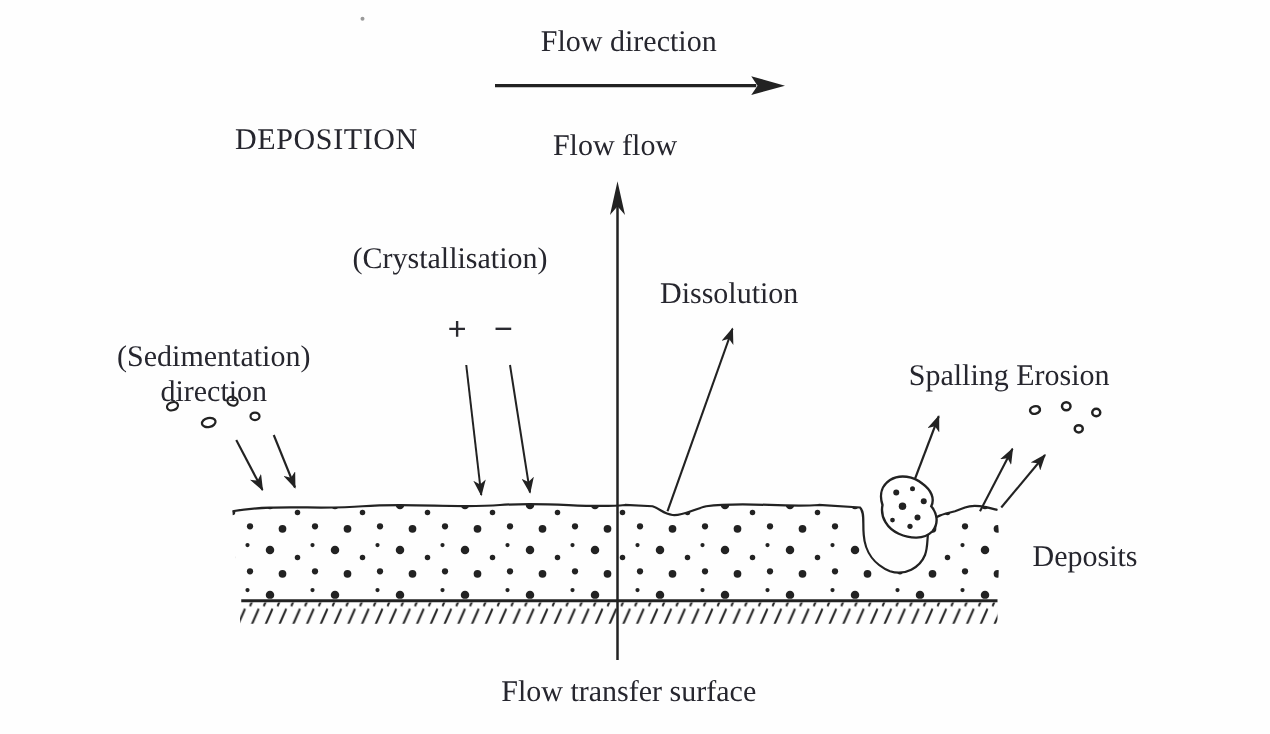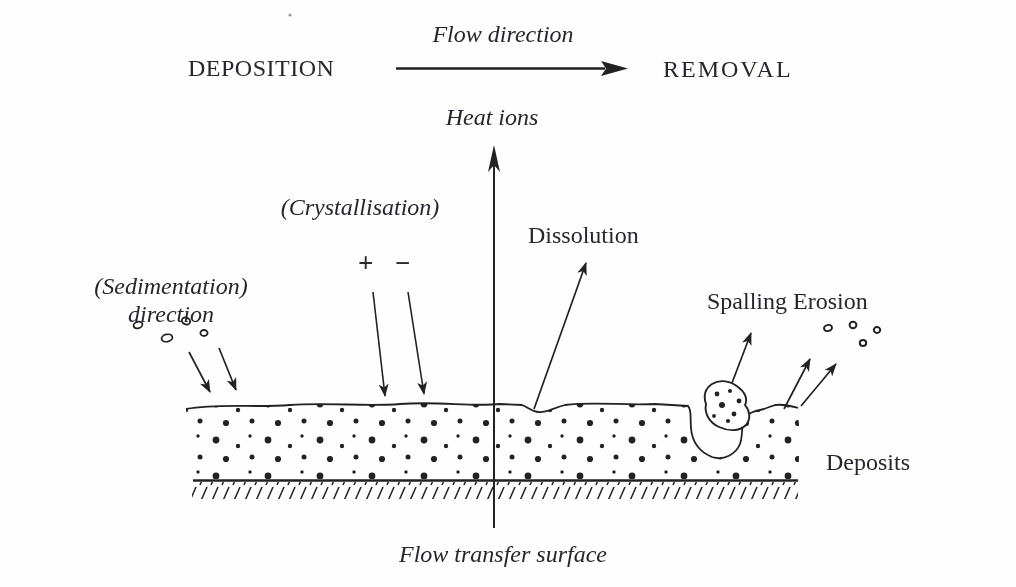--- a/index.html
+++ b/index.html
@@ -23,25 +23,25 @@
   }
   .lbl {
     position: absolute;
     white-space: nowrap;
     font-size: 24px;
     line-height: 28px;
     color: #26262e;
   }
   .lbl.caps {
     letter-spacing: 0.5px;
+    margin-top: 44px;
   }
   .lbl.centered {
     transform: translateX(-50%);
     text-align: center;
-    font-style: italic;
   }
   .sign {
     position: absolute;
     font-size: 27px;
     font-weight: bold;
     color: #2a2a30;
   }
 </style>
 </head>
 <body>
@@ -168,37 +168,36 @@
       <ellipse cx="853" cy="325" rx="3.4" ry="3.2"></ellipse>
       <ellipse cx="877" cy="330" rx="3.2" ry="3.0"></ellipse>
       <ellipse cx="863" cy="343" rx="3.2" ry="2.9"></ellipse>
     </g>
   </svg>
 
   <div class="lbl caps" style="left:188px; top:54px;">DEPOSITION</div>
 
   <div class="lbl centered" style="left:503px; top:20px;">Flow direction</div>
 
-  <div class="lbl caps" style="left:663px; top:55px; letter-spacing:2px;">REMOVAL</div>
-
-  <div class="lbl centered" style="left:492px; top:103px;">Heat ions</div>
+
+  <div class="lbl centered" style="left:492px; top:103px;">Flow flow</div>
 
   <div class="lbl centered" style="left:360px; top:193px;">
     <div>(Crystallisation)</div>
   </div>
 
   <span class="sign" style="left:358px; top:248px;">+</span>
   <span class="sign" style="left:395px; top:248px;">−</span>
 
   <div class="lbl" style="left:528px; top:221px;text-align:right;">Dissolution</div>
 
   <div class="lbl centered" style="left:171px; top:272px;">
     <div>(Sedimentation)</div>
     <div>direction</div>
   </div>
 
-  <div class="lbl" style="left:707px; top:287px;">Spalling Erosion</div>
-
-  <div class="lbl" style="left:826px; top:448px;text-align:right;">Deposits</div>
+  <div class="lbl" style="left:727px; top:287px;">Spalling Erosion</div>
+
+  <div class="lbl" style="left:826px; top:432px;text-align:right;">Deposits</div>
 
   <div class="lbl centered" style="left:503px; top:540px;">Flow transfer surface</div>
 
 </div>
 
 </body></html>

